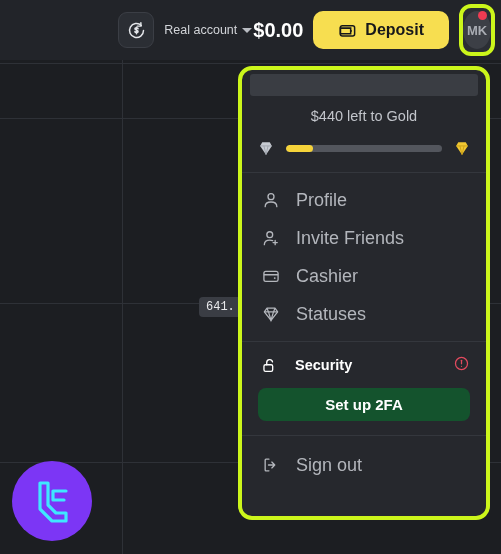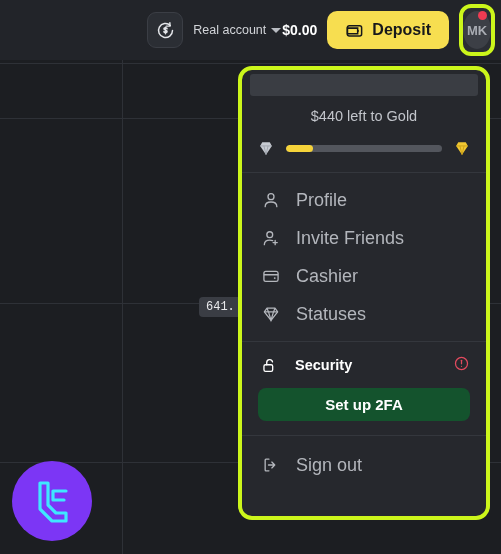--- a/index.html
+++ b/index.html
@@ -41,29 +41,29 @@
   }
   #account-switch-btn {
     width:36px; height:36px; border-radius:9px;
     background:#2b2e34; border:1px solid #3b3e45;
     display:flex; align-items:center; justify-content:center;
     flex:none;
   }
   #account-info { display:flex; gap:1px; flex:none; }
   .acct-row { display:flex; align-items:center; gap:5px; }
   #account-type-label { color:#d2d4d8; font-size:12.5px; }
-  #account-balance { color:#ffffff; font-size:14px; font-weight:bold;text-align:center; }
+  #account-balance { color:#ffffff; font-size:20px; font-weight:bold;text-align:center; }
   #chevron { width:0;height:0;border-left:5px solid transparent;border-right:5px solid transparent;border-top:5px solid #b9bcc2; }
 
   #deposit-btn {
     height:38px; background:#f7de50; color:#17181b;
     border:none; border-radius:10px;
     font-size:16px; font-weight:bold;
     display:flex; align-items:center; gap:8px;
-    padding:0 18px; flex:none;
+    padding:0 25px; flex:none;
     font-family:"Liberation Sans", sans-serif;
   }
   #avatar-wrap {
     width:36px; height:52px; border-radius:12px;
     border:4px solid #ccf61b;
     display:flex; align-items:center; justify-content:center;
     background:#2b2e34; position:relative; flex:none;
   }
   #avatar {
     width:38px; height:38px; border-radius:50%;

